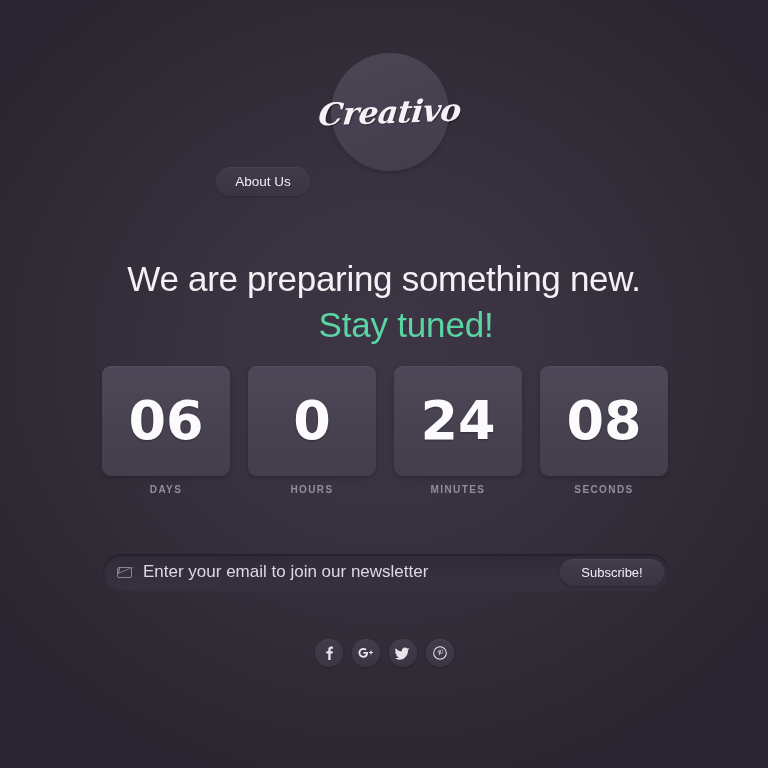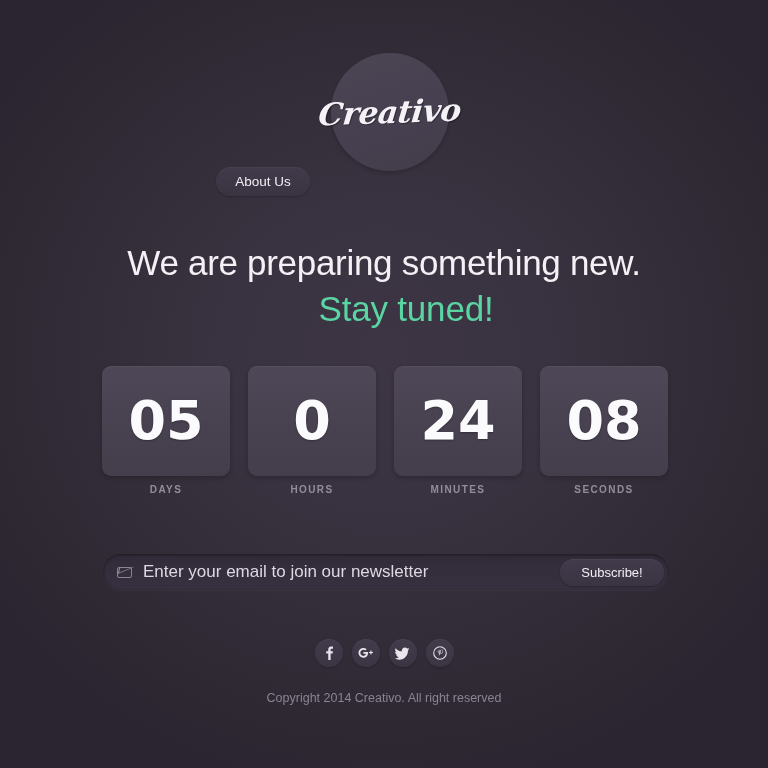--- a/index.html
+++ b/index.html
@@ -97,20 +97,21 @@
     text-align: center;
     line-height: 1.16;
   }
 
   .headline-line1 {
     display: block;
     font-size: 35px;
     color: #f3f1f5;
     font-weight: normal;
     letter-spacing: -0.3px;
+    margin-top: 16px;
   }
 
   .headline-line2 {
     display: block;
     font-size: 35px;
     color: #5bd4a4;
     font-weight: normal;
     letter-spacing: -0.2px;
     margin-top: 5px;
     margin-left: 44px;
@@ -285,21 +286,21 @@
 
   <div class="headline">
     <span class="headline-line1">We are preparing something new.</span>
     <span class="headline-line2">Stay tuned!</span>
   </div>
 
   <div class="countdown">
 
     <div class="cd-unit">
       <div class="cd-box">
-        <span class="cd-value">05</span>
+        <span class="cd-value">06</span>
       </div>
       <div class="cd-label">DAYS</div>
     </div>
 
     <div class="cd-unit">
       <div class="cd-box">
         <span class="cd-value">0</span>
       </div>
       <div class="cd-label">HOURS</div>
     </div>
@@ -349,15 +350,14 @@
 
     <button class="social-btn">
       <svg width="16" height="16" viewBox="0 0 16 16" aria-hidden="true">
         <circle cx="8" cy="8" r="6.3" fill="none" stroke="#e8e5ed" stroke-width="1.05"></circle>
         <path fill="#e8e5ed" d="M8.42 4.3c-1.73 0-2.74 1.07-2.74 2.27 0 0.56 0.25 1.24 0.72 1.46 0.11 0.05 0.16 0.03 0.18-0.07 0.02-0.08 0.12-0.43 0.16-0.6 0.01-0.05 0.01-0.09-0.03-0.14-0.21-0.25-0.38-0.7-0.38-1.12 0-1.09 0.83-2.14 2.26-2.14 1.23 0 2.09 0.81 2.09 1.97 0 1.31-0.67 2.21-1.54 2.21-0.48 0-0.84-0.38-0.73-0.85 0.14-0.56 0.41-1.17 0.41-1.57 0-0.36-0.2-0.66-0.61-0.66-0.48 0-0.87 0.48-0.87 1.13 0 0.41 0.14 0.69 0.14 0.69s-0.48 1.98-0.56 2.34c-0.13 0.58-0.02 1.29 0.01 1.36 0.01 0.05 0.07 0.06 0.1 0.02 0.04-0.05 0.55-0.66 0.73-1.27 0.05-0.17 0.28-1.07 0.28-1.07 0.14 0.26 0.55 0.48 0.98 0.48 1.29 0 2.17-1.14 2.17-2.67 0-1.16-1.01-2.24-2.54-2.24z"></path>
       </svg>
     </button>
 
   </div>
 
-  <div class="footer">Copyright 2014 Creativo. All right reserved</div>
 
 </div>
 
 </body></html>

